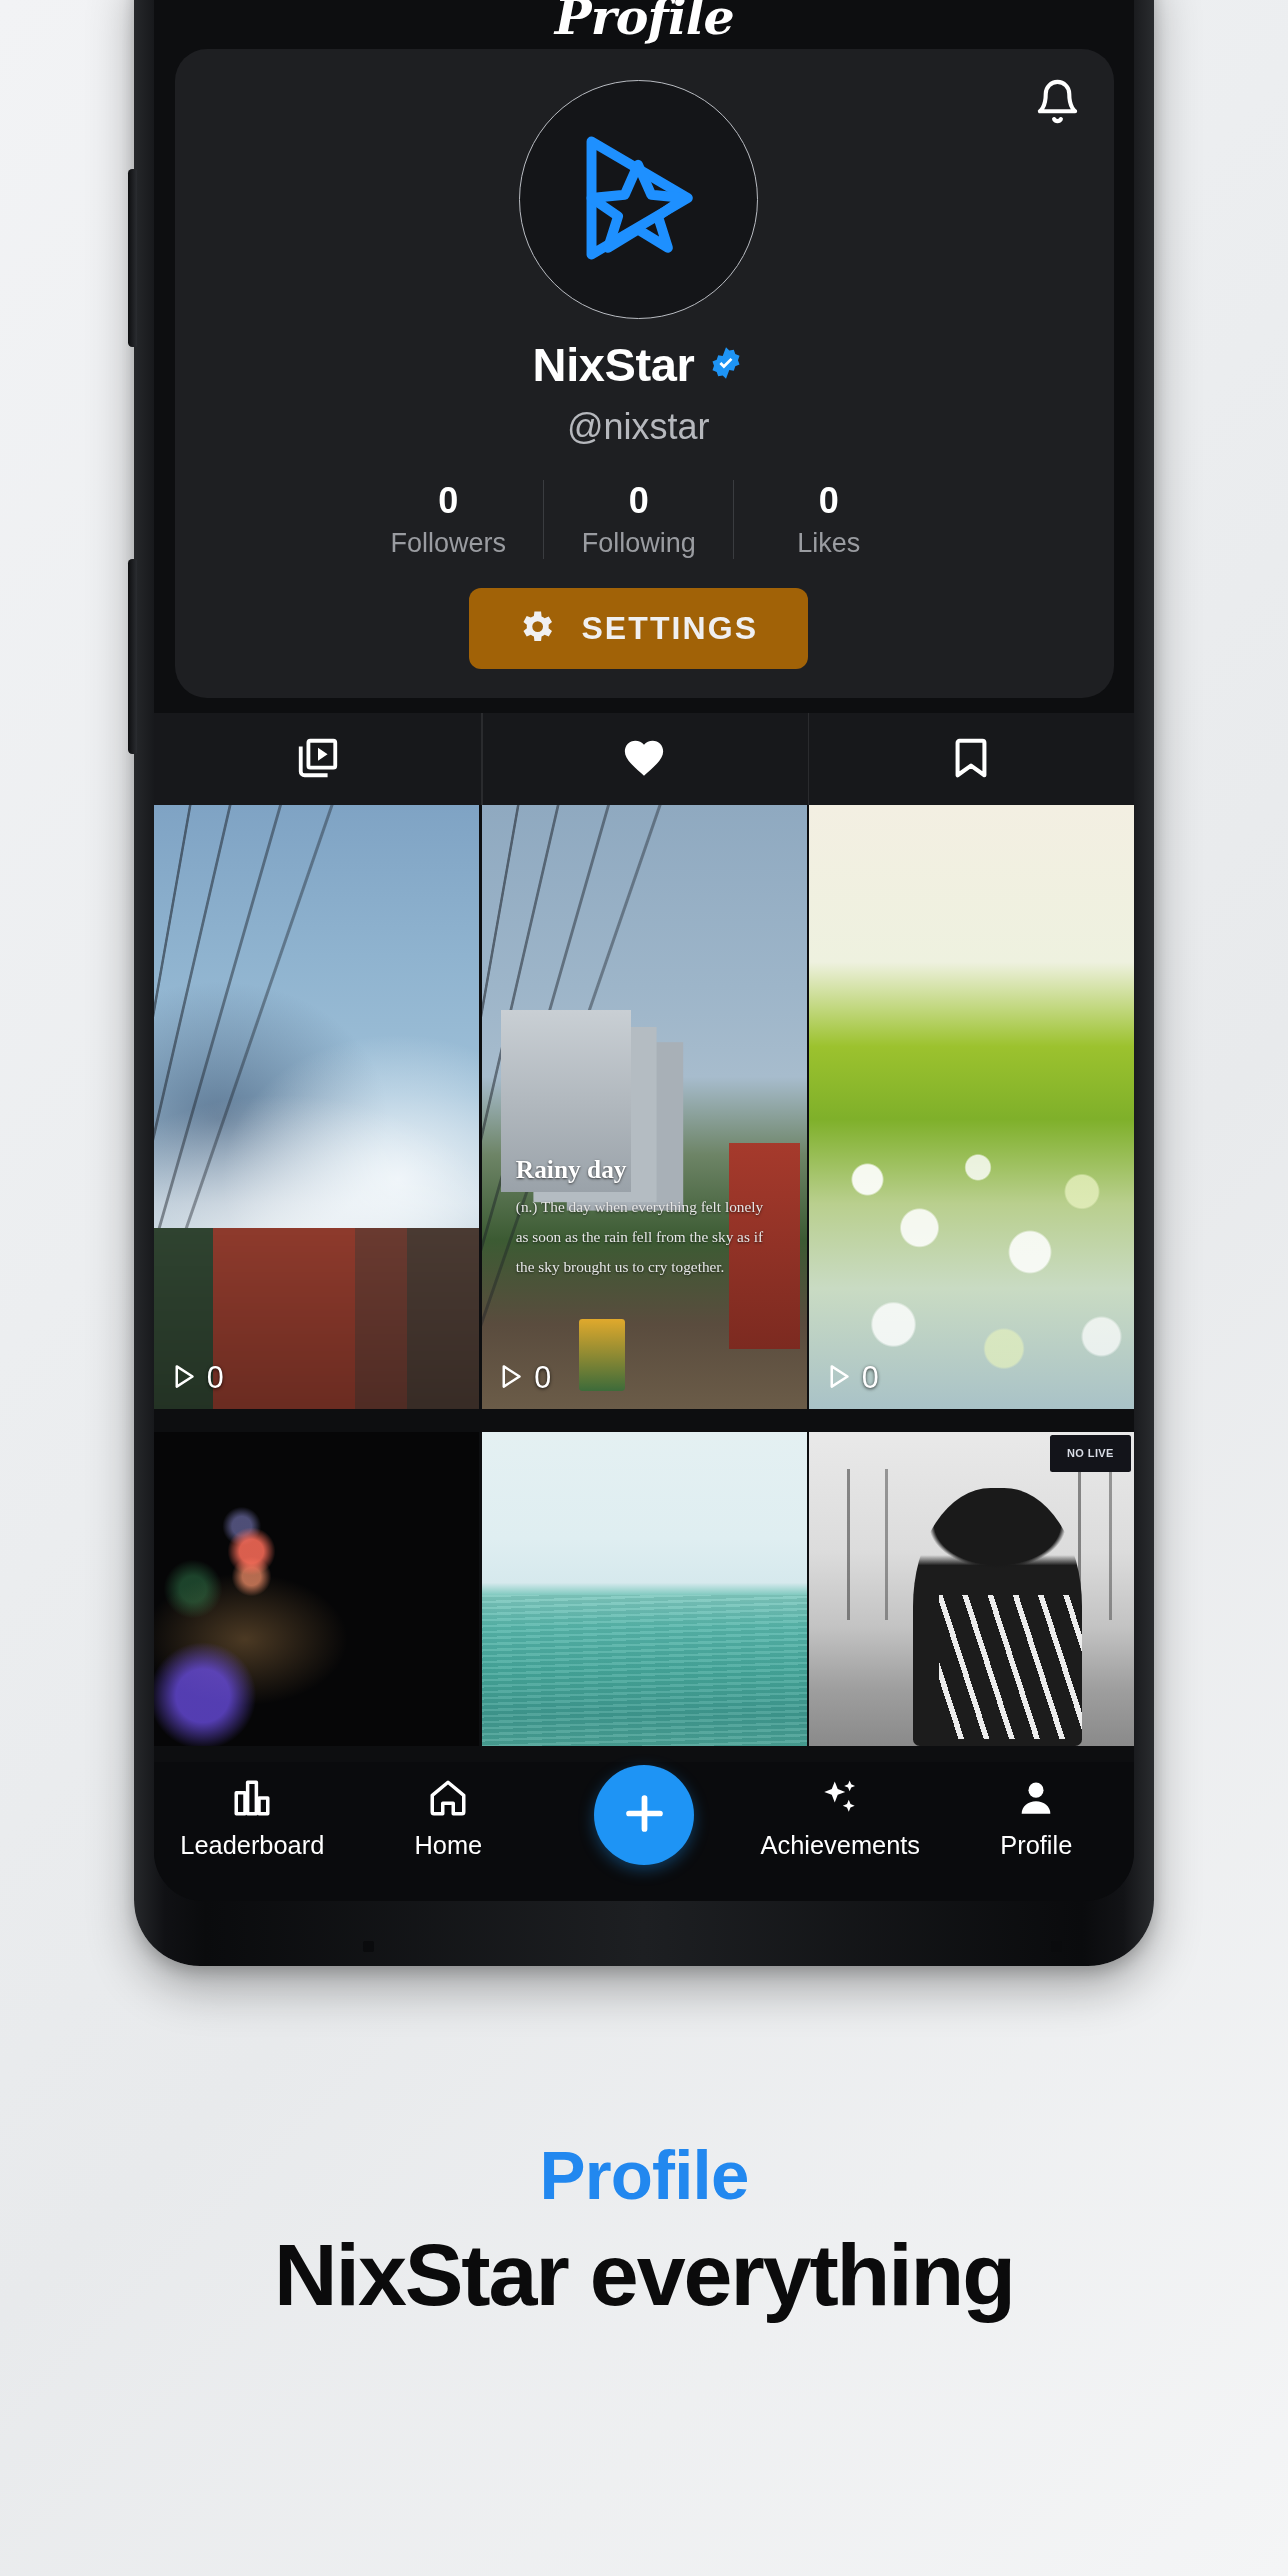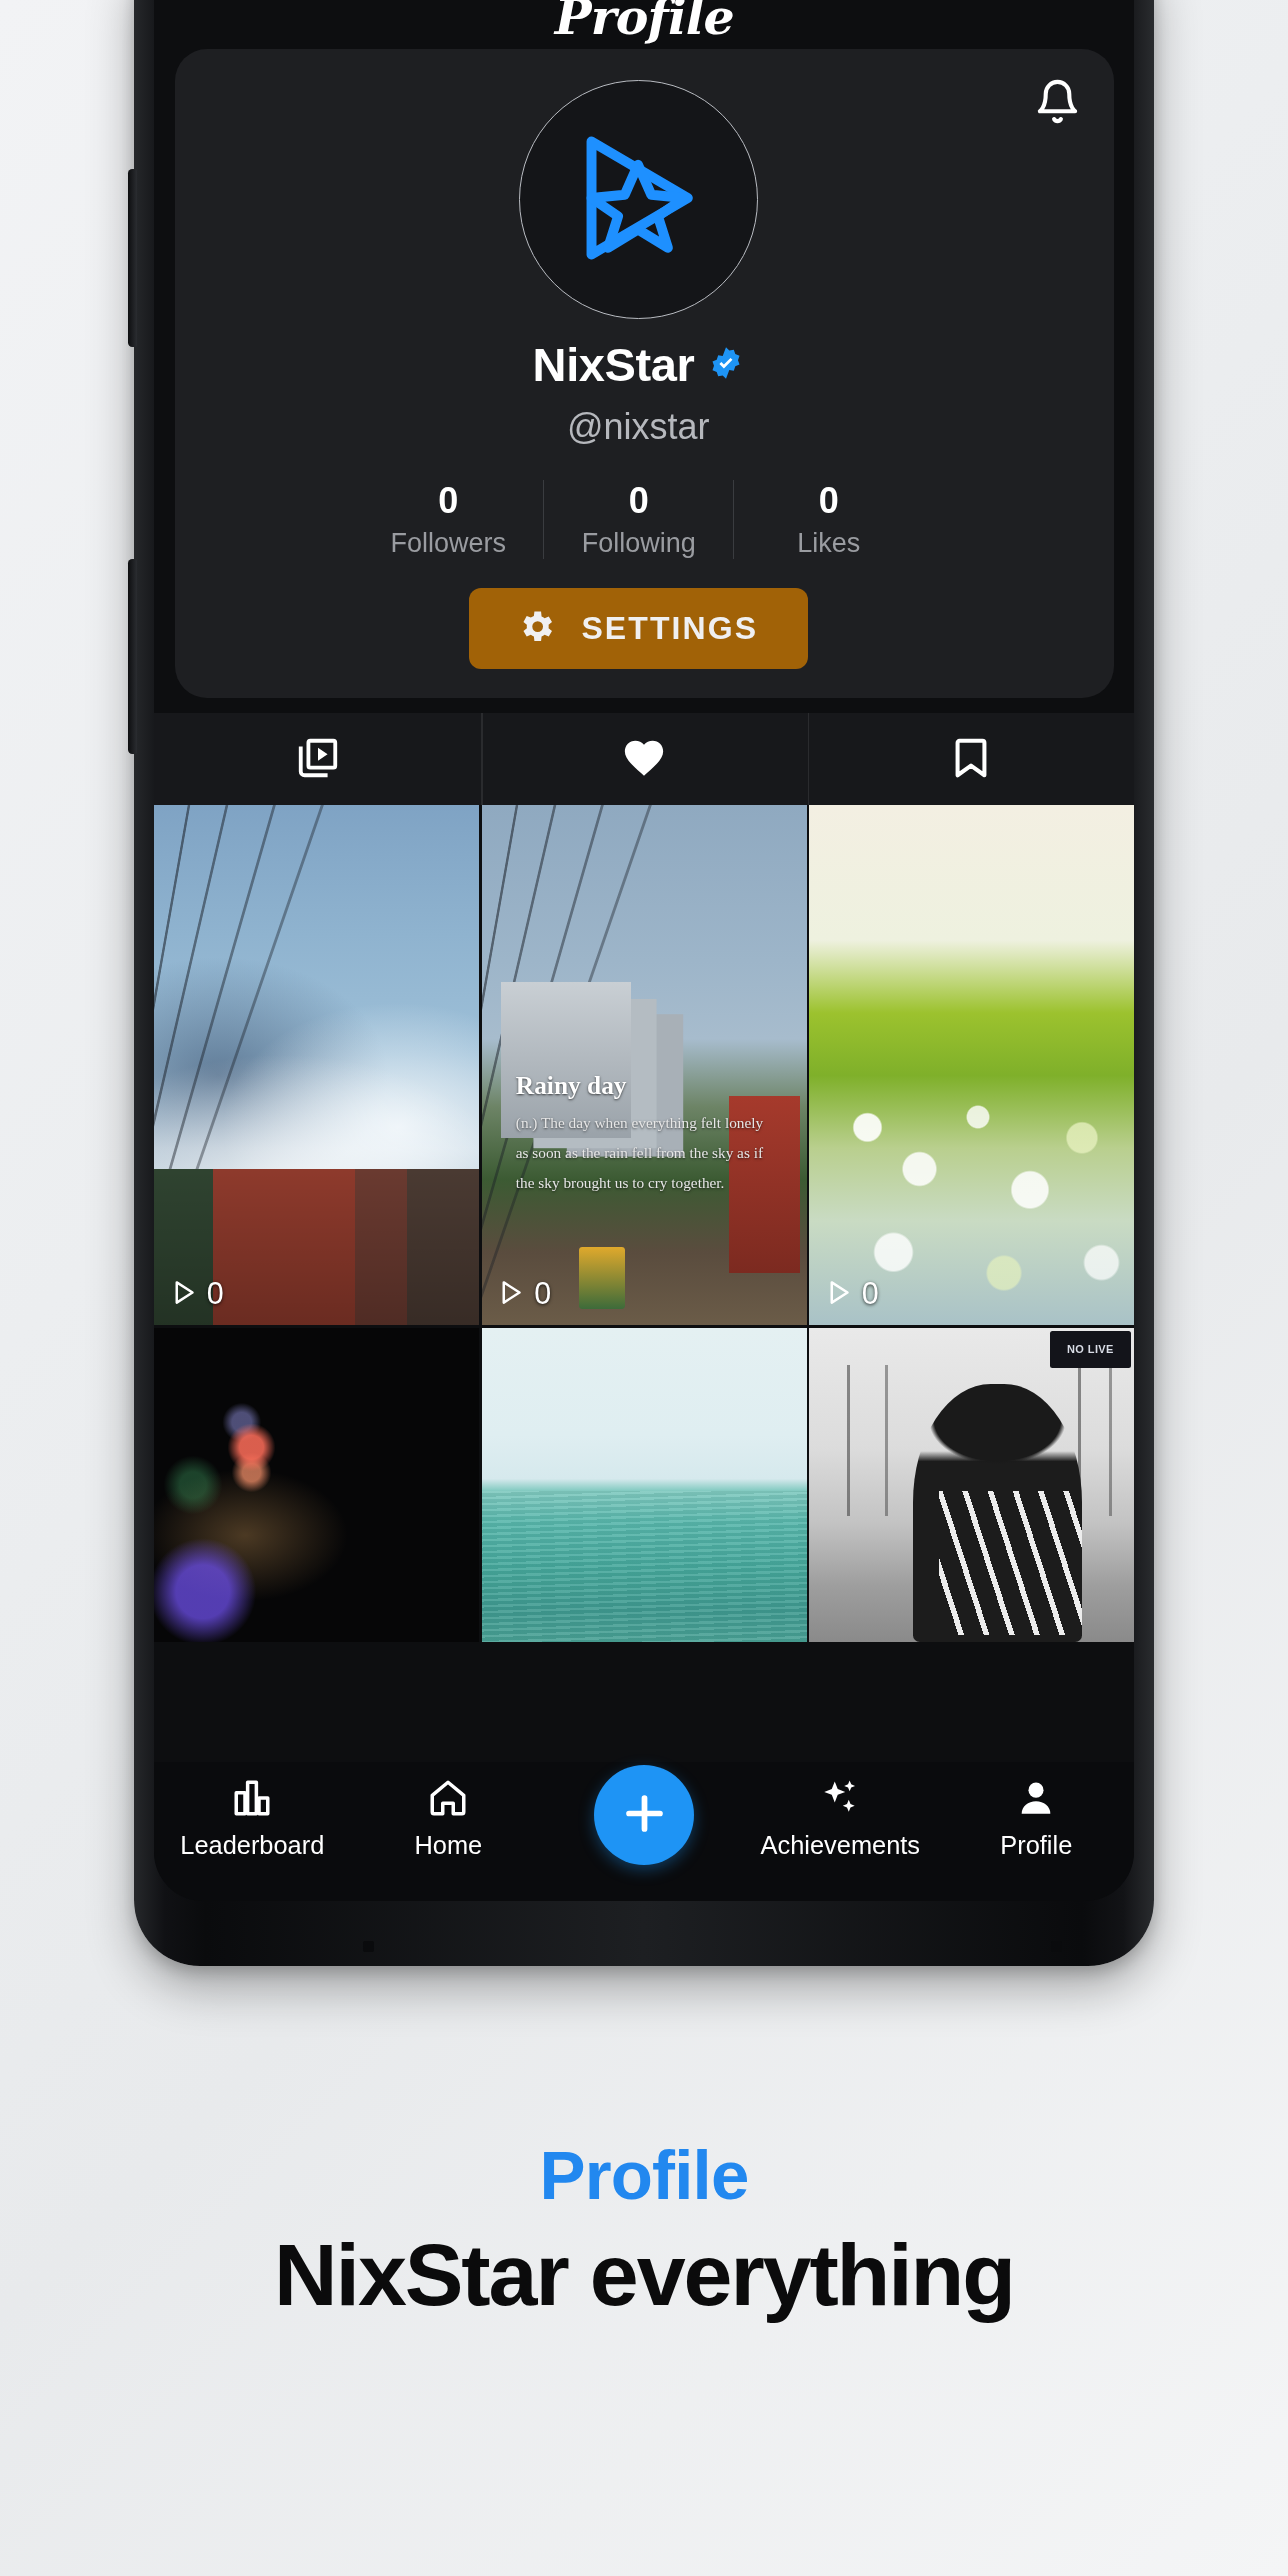--- a/index.html
+++ b/index.html
@@ -213,25 +213,25 @@
 
   
   #video-grid {
     display: grid;
     grid-template-columns: repeat(3, 1fr);
     gap: 2.5px;
     background: #0d0e10;
   }
   .video-tile {
     position: relative;
-    height: 520px;
+    height: 604px;
     overflow: hidden;
     cursor: pointer;
   }
-  .video-tile.short { height: 314px; }
+  .video-tile.short { height: 314px; margin-top: 20px; }
 
   .play-count {
     position: absolute;
     left: 15.3px;
     bottom: 13.6px;
     display: flex;
     align-items: center;
     gap: 10.2px;
     z-index: 3;
   }

